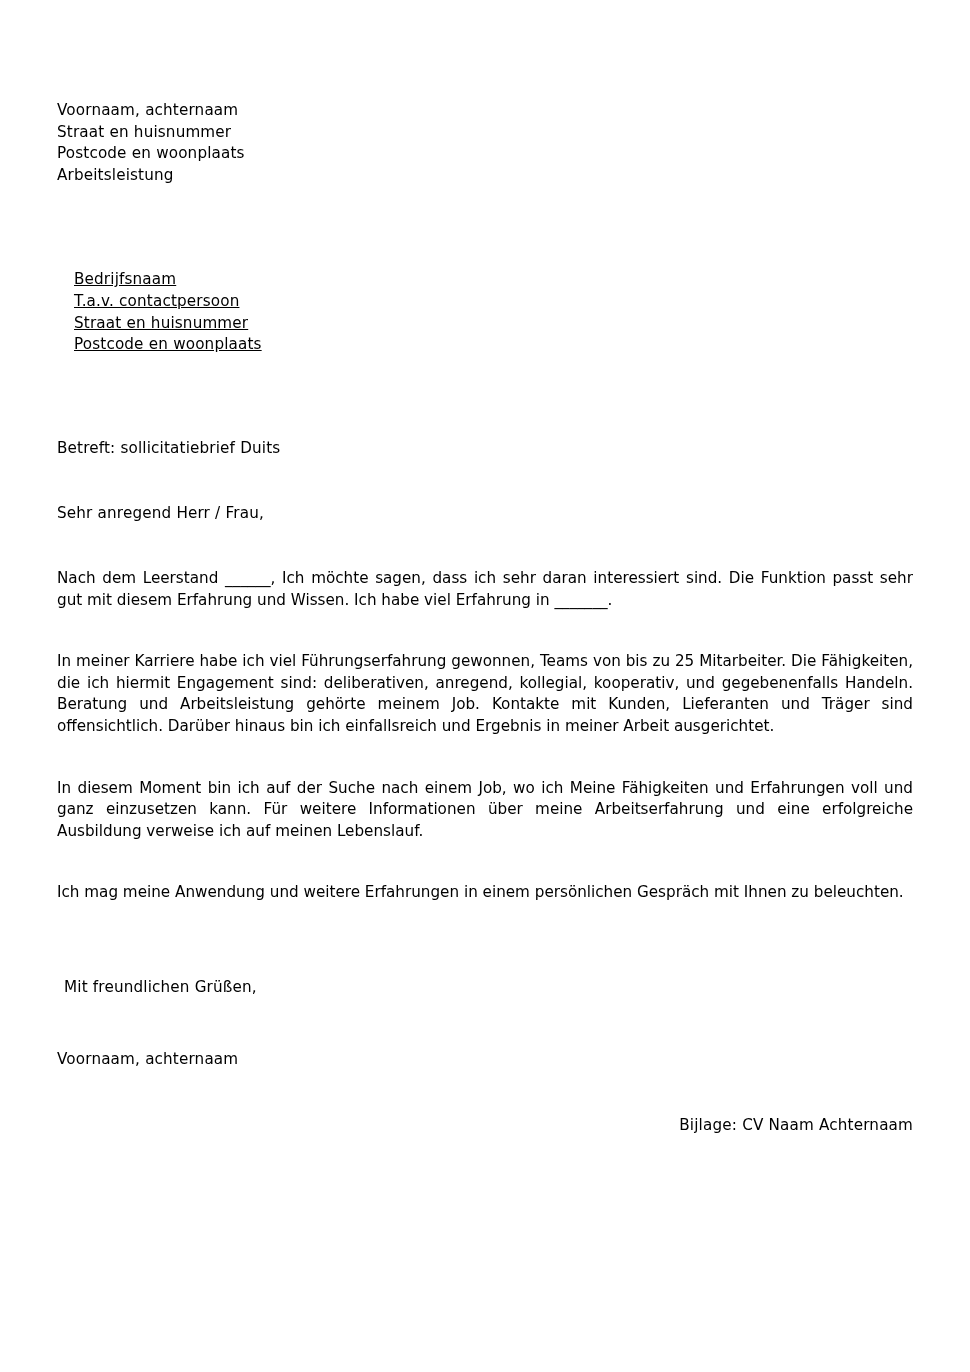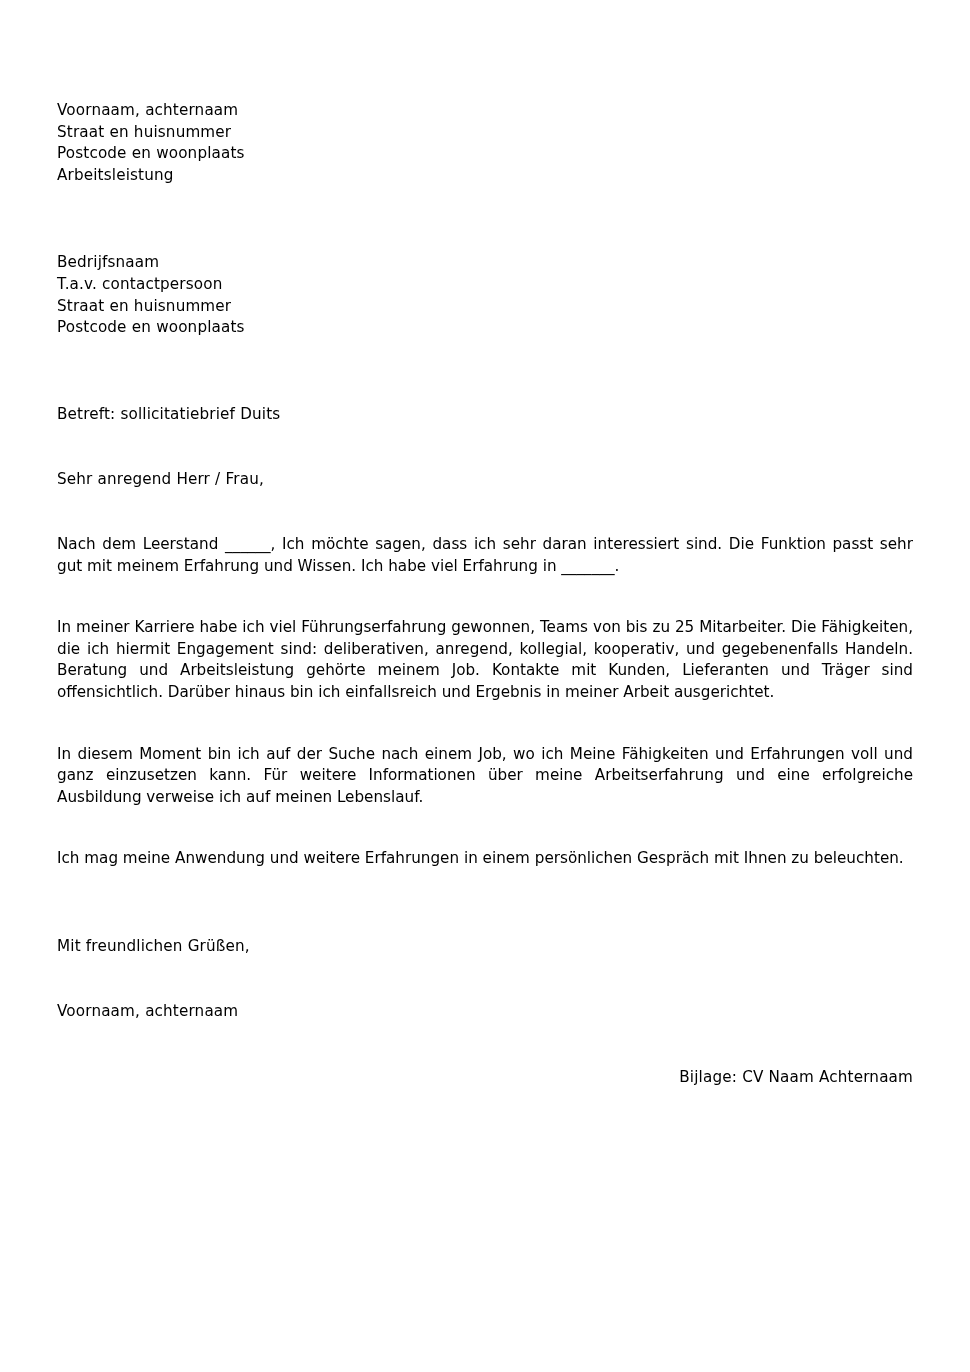--- a/index.html
+++ b/index.html
@@ -42,21 +42,21 @@
   }
 
   .line {
     display: block;
     white-space: pre-wrap;
   }
 
   
   .sender-block      { margin: 0; }
   .gap-sender        { height: 66px; }
-  .recipient-block   { margin: 0; }
+  .recipient-block   { margin: 17px; text-decoration: underline; }
   .gap-recipient     { height: 43px; }
   .place-date        { margin: 0; }
   .gap-place         { height: 22px; }
   .subject           { margin: 0; }
   .gap-subject       { height: 44px; }
   .salutation        { margin: 0; }
   .gap-salutation    { height: 43px; }
 
   .para {
     font-size: 15.2px;
@@ -66,21 +66,21 @@
     margin: 0;
     width: 856px;
     hyphens: none;
   }
 
   .gap-p1 { height: 40px; }
   .gap-p2 { height: 40px; }
   .gap-p3 { height: 40px; }
   .gap-p4 { height: 66px; }
 
-  .closing      { margin: 0; }
+  .closing      { margin: 7px; }
   .gap-closing  { height: 44px; }
   .signature    { margin: 0; }
   .gap-signature{ height: 44px; }
   .enclosure    { margin: 0; text-align: right; }
 </style>
 </head>
 <body>
 
 <div class="page">
   <div class="doc-body">
@@ -107,21 +107,21 @@
     <div class="gap-place"></div>
 
     <div class="block subject">Betreft: sollicitatiebrief Duits</div>
 
     <div class="gap-subject"></div>
 
     <div class="block salutation">Sehr anregend Herr / Frau,</div>
 
     <div class="gap-salutation"></div>
 
-    <p class="para">Nach dem Leerstand ______, Ich möchte sagen, dass ich sehr daran interessiert sind. Die Funktion passt sehr gut mit meinem Erfahrung und Wissen. Ich habe viel Erfahrung in _______.</p>
+    <p class="para">Nach dem Leerstand ______, Ich möchte sagen, dass ich sehr daran interessiert sind. Die Funktion passt sehr gut mit diesem Erfahrung und Wissen. Ich habe viel Erfahrung in _______.</p>
     <div class="gap-p1"></div>
 
     <p class="para">In meiner Karriere habe ich viel Führungserfahrung gewonnen, Teams von bis zu 25 Mitarbeiter. Die Fähigkeiten, die ich hiermit Engagement sind: deliberativen, anregend, kollegial, kooperativ, und gegebenenfalls Handeln. Beratung und Arbeitsleistung gehörte meinem Job. Kontakte mit Kunden, Lieferanten und Träger sind offensichtlich. Darüber hinaus bin ich einfallsreich und Ergebnis in meiner Arbeit ausgerichtet.</p>
     <div class="gap-p2"></div>
 
     <p class="para">In diesem Moment bin ich auf der Suche nach einem Job, wo ich Meine Fähigkeiten und Erfahrungen voll und ganz einzusetzen kann. Für weitere Informationen über meine Arbeitserfahrung und eine erfolgreiche Ausbildung verweise ich auf meinen Lebenslauf.</p>
     <div class="gap-p3"></div>
 
     <p class="para">Ich mag meine Anwendung und weitere Erfahrungen in einem persönlichen Gespräch mit Ihnen zu beleuchten.</p>
     <div class="gap-p4"></div>

